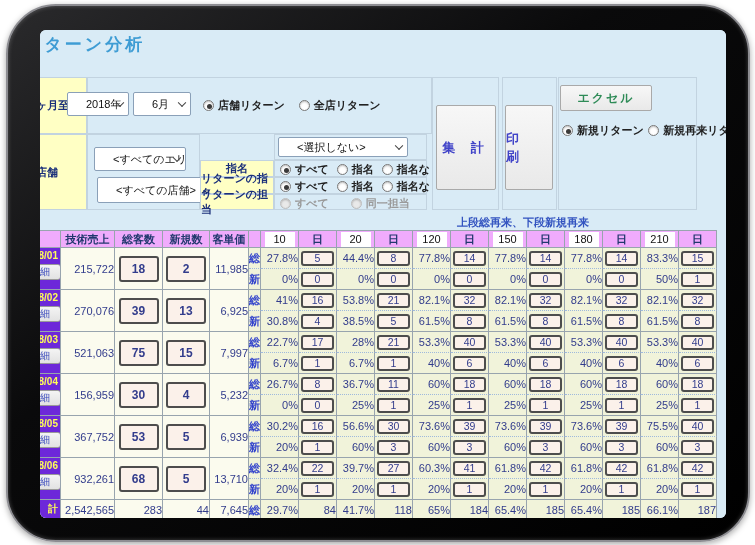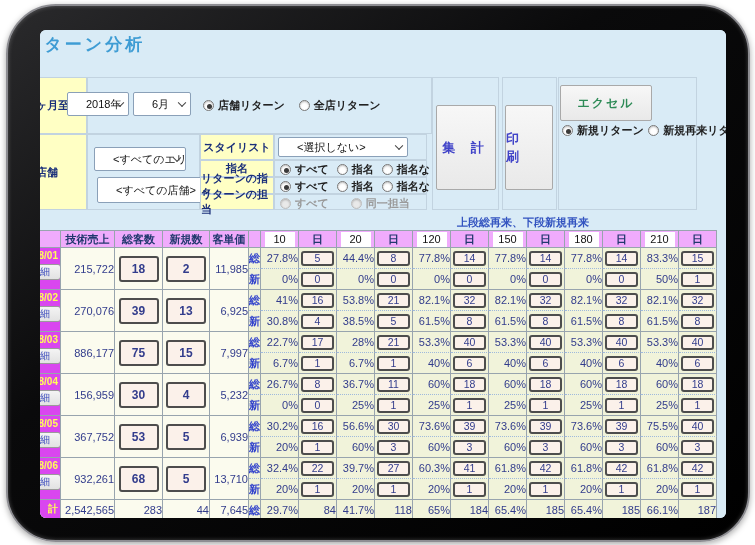--- a/index.html
+++ b/index.html
@@ -50,21 +50,21 @@
   .note{position:absolute;font-size:11px;font-weight:bold;color:#3354C0;white-space:nowrap;}
 
   
   table.grid{position:absolute;left:18px;top:200px;border-collapse:separate;border-spacing:0;
     table-layout:fixed;width:684px;border-top:1px solid #98a4ae;border-left:1px solid #98a4ae;}
   table.grid th,table.grid td{border-right:1px solid #98a4ae;border-bottom:1px solid #98a4ae;
     padding:0;font-size:11px;overflow:hidden;white-space:nowrap;}
   th.hblue{background:#f0abfc;color:#21386e;font-weight:bold;height:17px;}
   .day-input{width:30px;height:15px;border:none;background:#fff;font-size:11px;color:#111;
     text-align:center;display:block;margin:0 auto;padding:0;}
-  td.c-date{background:#d946ef;vertical-align:top;}
+  td.c-date{background:#6d28d9;vertical-align:top;}
   .date-label{display:block;text-align:right;padding:2px 2px 0 0;color:#FFFF55;
     font-size:10px;font-weight:bold;}
   .detail-btn{display:block;width:42px;height:16px;margin:3px 0 0 -14px;
     background:linear-gradient(#f4f4f4,#e2e2e2);border:1px solid #9a9a9a;border-radius:3px;
     color:#3344BB;font-size:10px;line-height:14px;text-align:center;cursor:default;}
   td.c-ivory{background:#FBFBEE;color:#323C8C;text-align:right;padding-right:3px;}
   td.c-boxhost{background:#FBFBEE;text-align:center;vertical-align:middle;}
   .big-box{display:flex;align-items:center;justify-content:center;width:40px;height:26px;
     margin:0 auto;background:#FBF1EA;border:2px solid #4d4d4d;border-radius:3px;
     color:#323C8C;font-weight:bold;font-size:12px;cursor:default;}
@@ -114,21 +114,20 @@
 
         <div class="sel" style="left:80px;top:117px;width:92px;height:24px;">
           <span>&lt;すべてのエリア&gt;</span>
           <span class="chev"></span>
         </div>
         <div class="sel" style="left:83px;top:147px;width:122px;height:26px;">
           <span>&lt;すべての店舗&gt;</span>
           <span class="chev"></span>
         </div>
 
-        <div class="cell ylabel-s" style="left:186px;top:104px;width:74px;height:26px;">スタイリスト</div>
         <div class="cell" style="left:260px;top:104px;width:153px;height:26px;"></div>
         <div class="sel" style="left:264px;top:107px;width:130px;height:20px;">
           <span>&lt;選択しない&gt;</span>
           <span class="chev"></span>
         </div>
 
         <div class="cell ylabel-s" style="left:186px;top:130px;width:74px;height:17px;">指名</div>
         <div class="cell" style="left:260px;top:130px;width:153px;height:17px;"></div>
         <div class="hradios" style="left:266px;top:132px;gap:8px;" id="shimei-radios">
             <span class="radio-item">
@@ -175,21 +174,21 @@
             </span>
           </div>
 
         <div class="cell" style="left:418px;top:47px;width:67px;height:133px;"></div>
         <div class="btn btn-blue" style="left:422px;top:75px;width:60px;height:85px;">集  計</div>
 
         <div class="cell" style="left:488px;top:47px;width:55px;height:133px;"></div>
         <div class="btn btn-blue" style="left:491px;top:75px;width:48px;height:85px;">印  刷</div>
 
         <div class="cell" style="left:544px;top:47px;width:139px;height:133px;"></div>
-        <div class="btn btn-green" style="left:546px;top:55px;width:92px;height:36px;">エクセル</div>
+        <div class="btn btn-green" style="left:546px;top:55px;width:92px;height:26px;">エクセル</div>
         <div class="vradios" style="left:548px;top:93px;" id="return-type-radios">
             <span class="radio-item">
               <span class="radio checked"></span>
               <span class="rlabel">新規リターン</span>
             </span>
             <span class="radio-item">
               <span class="radio"></span>
               <span class="rlabel">新規再来リターン</span>
             </span>
             <span class="radio-item">
@@ -398,21 +397,21 @@
                 <td class="c-pct">61.5%</td>
                 <td class="c-cnt">
                   <span class="small-box">8</span>
                 </td>
               </tr>
               <tr class="sub-so" style="height: 21px;">
                 <td class="c-date" rowspan="2">
                   <span class="date-label">8/03</span>
                   <span class="detail-btn">詳細</span>
                 </td>
-                <td class="c-ivory" rowspan="2">886,177</td>
+                <td class="c-ivory" rowspan="2">521,063</td>
                 <td class="c-boxhost" rowspan="2">
                   <span class="big-box">75</span>
                 </td>
                 <td class="c-boxhost" rowspan="2">
                   <span class="big-box">15</span>
                 </td>
                 <td class="c-ivory" rowspan="2">7,997</td>
                 <td class="c-sub">総</td>
                 <td class="c-pct">22.7%</td>
                 <td class="c-cnt">

